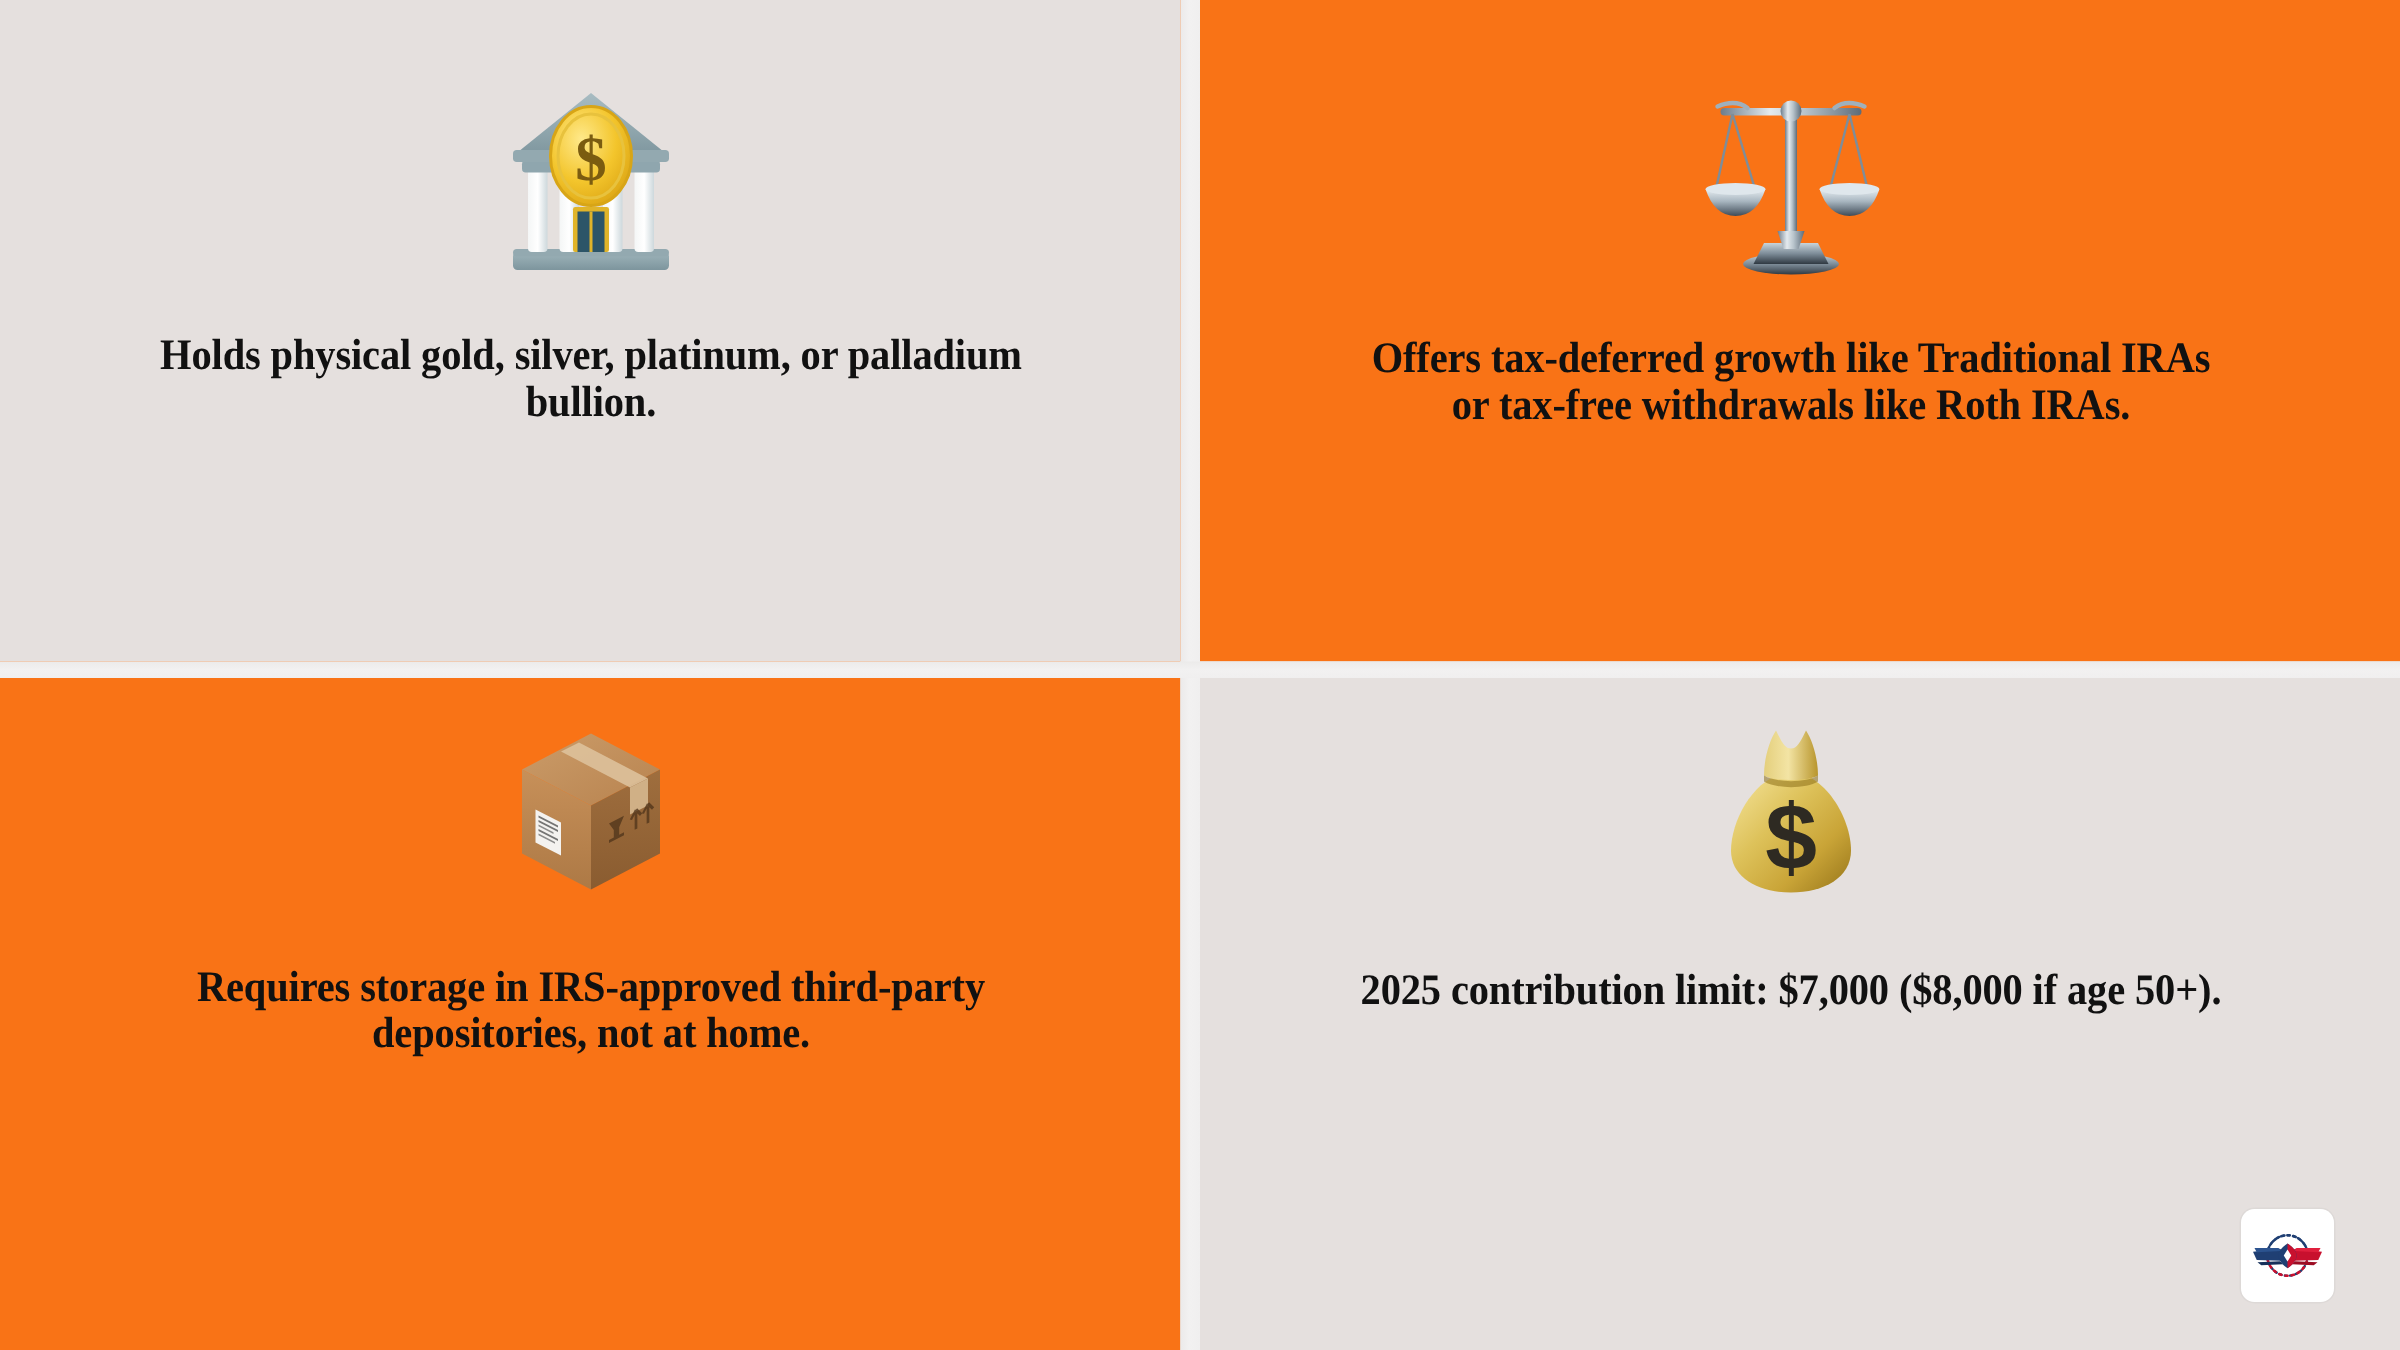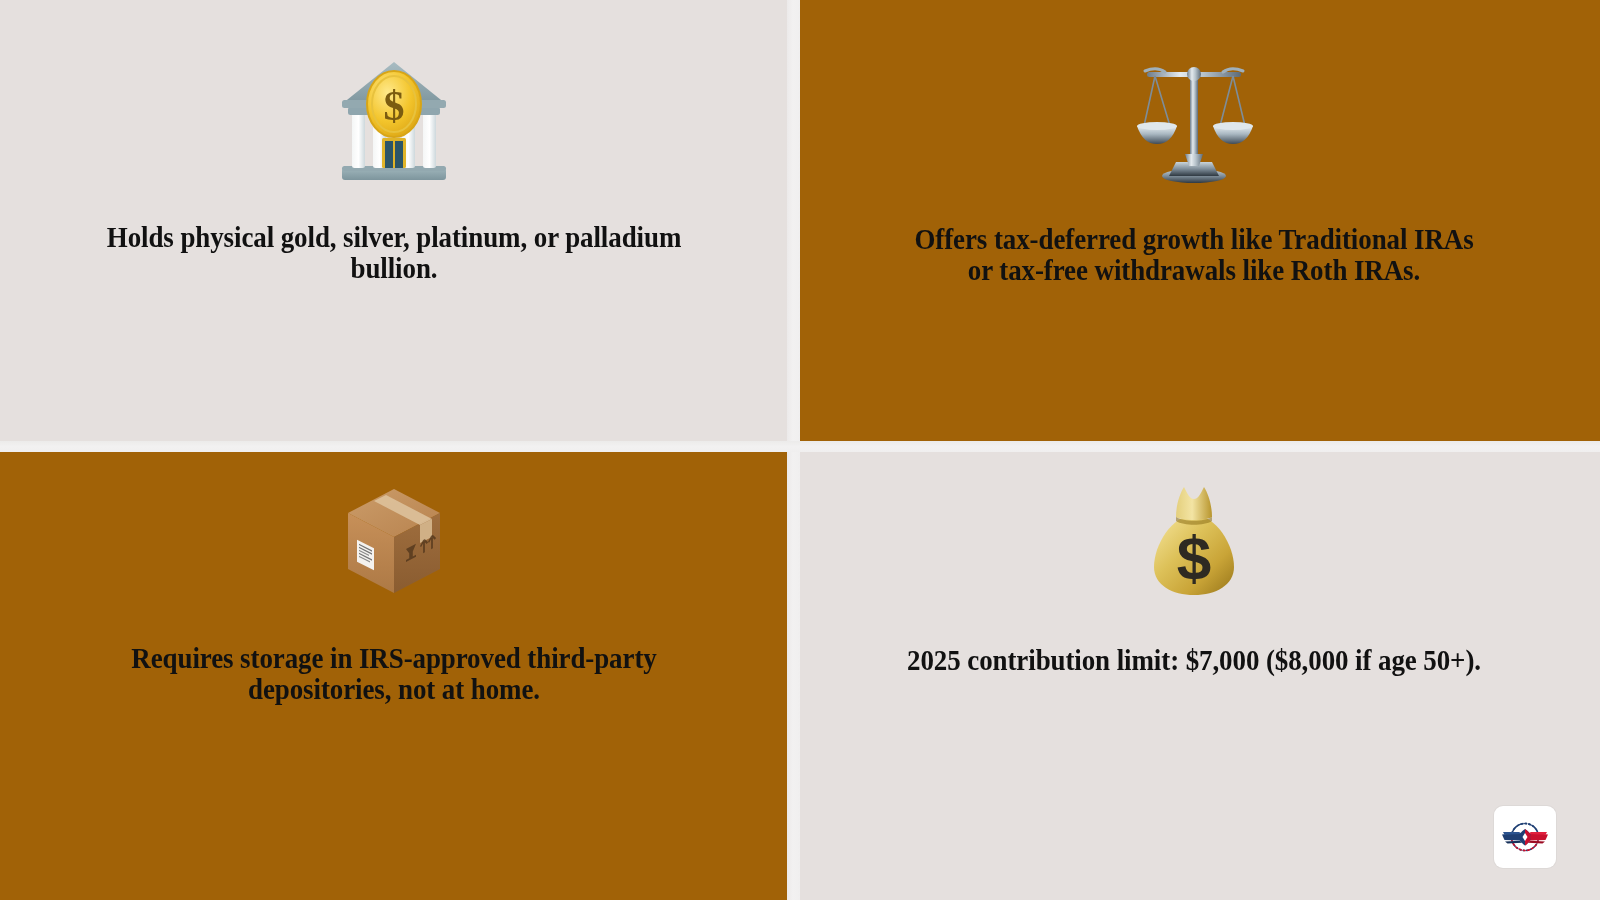--- a/index.html
+++ b/index.html
@@ -30,21 +30,21 @@
     grid-template-rows: 441px 459px;
   }
 
   .quadrant {
     position: relative;
     box-sizing: border-box;
     padding: 0;
     overflow: hidden;
   }
   .q-beige  { background: #e5e0de; }
-  .q-gray   { background: #a16207; }
+  .q-gray   { background: #f97316; }
 
   
   .seam-v {
     position: absolute;
     top: 0;
     left: 787px;
     width: 13px;
     height: 900px;
     background: linear-gradient(to right, #eceaea 0%, #f2f1f1 45%, #f0efef 100%);
     pointer-events: none;

